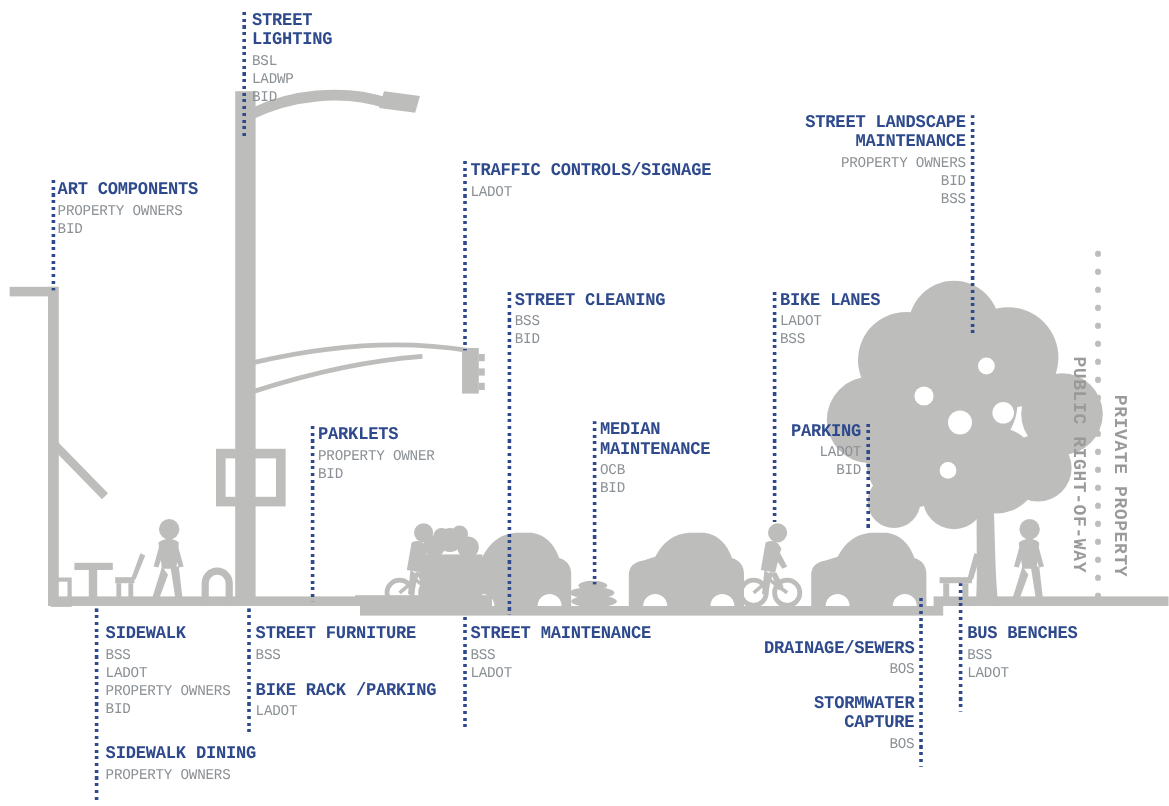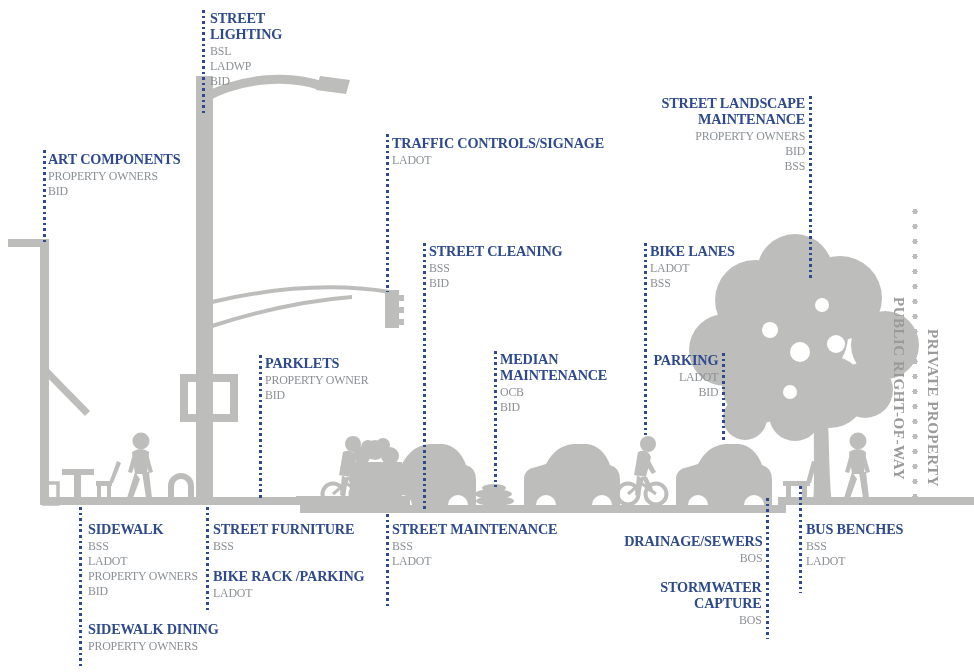--- a/index.html
+++ b/index.html
@@ -1,21 +1,21 @@
 <!DOCTYPE html>
 <html style="--accent: #2e4a8c; --muted: #8b9094; --scene: #bdbdbb; --zone: #9a9a9a;"><head>
 <meta charset="utf-8">
 <style>
   :root{
     --accent:#2e4a8c; --muted:#8b9094; --scene:#bdbdbb; --zone:#9a9a9a;
   }
   html,body{margin:0;padding:0;background:#fff;}
   .canvas{
     position:relative;width:974px;height:672px;overflow:hidden;background:#fff;
-    font-family:Liberation Serif, serif;
+    font-family:Liberation Mono, monospace;
   }
   .scene{position:absolute;left:0;top:0;color:var(--scene);}
   .leader{
     position:absolute;width:2.5px;
     background-image:repeating-linear-gradient(to bottom,var(--accent) 0 2.6px,transparent 2.6px 5.6px);
   }
   .boundary{
     position:absolute;width:8px;
     background-image:radial-gradient(circle,var(--scene) 0 2.6px,transparent 2.7px);
     background-size:8px 15px;background-repeat:repeat-y;background-position:center top;

